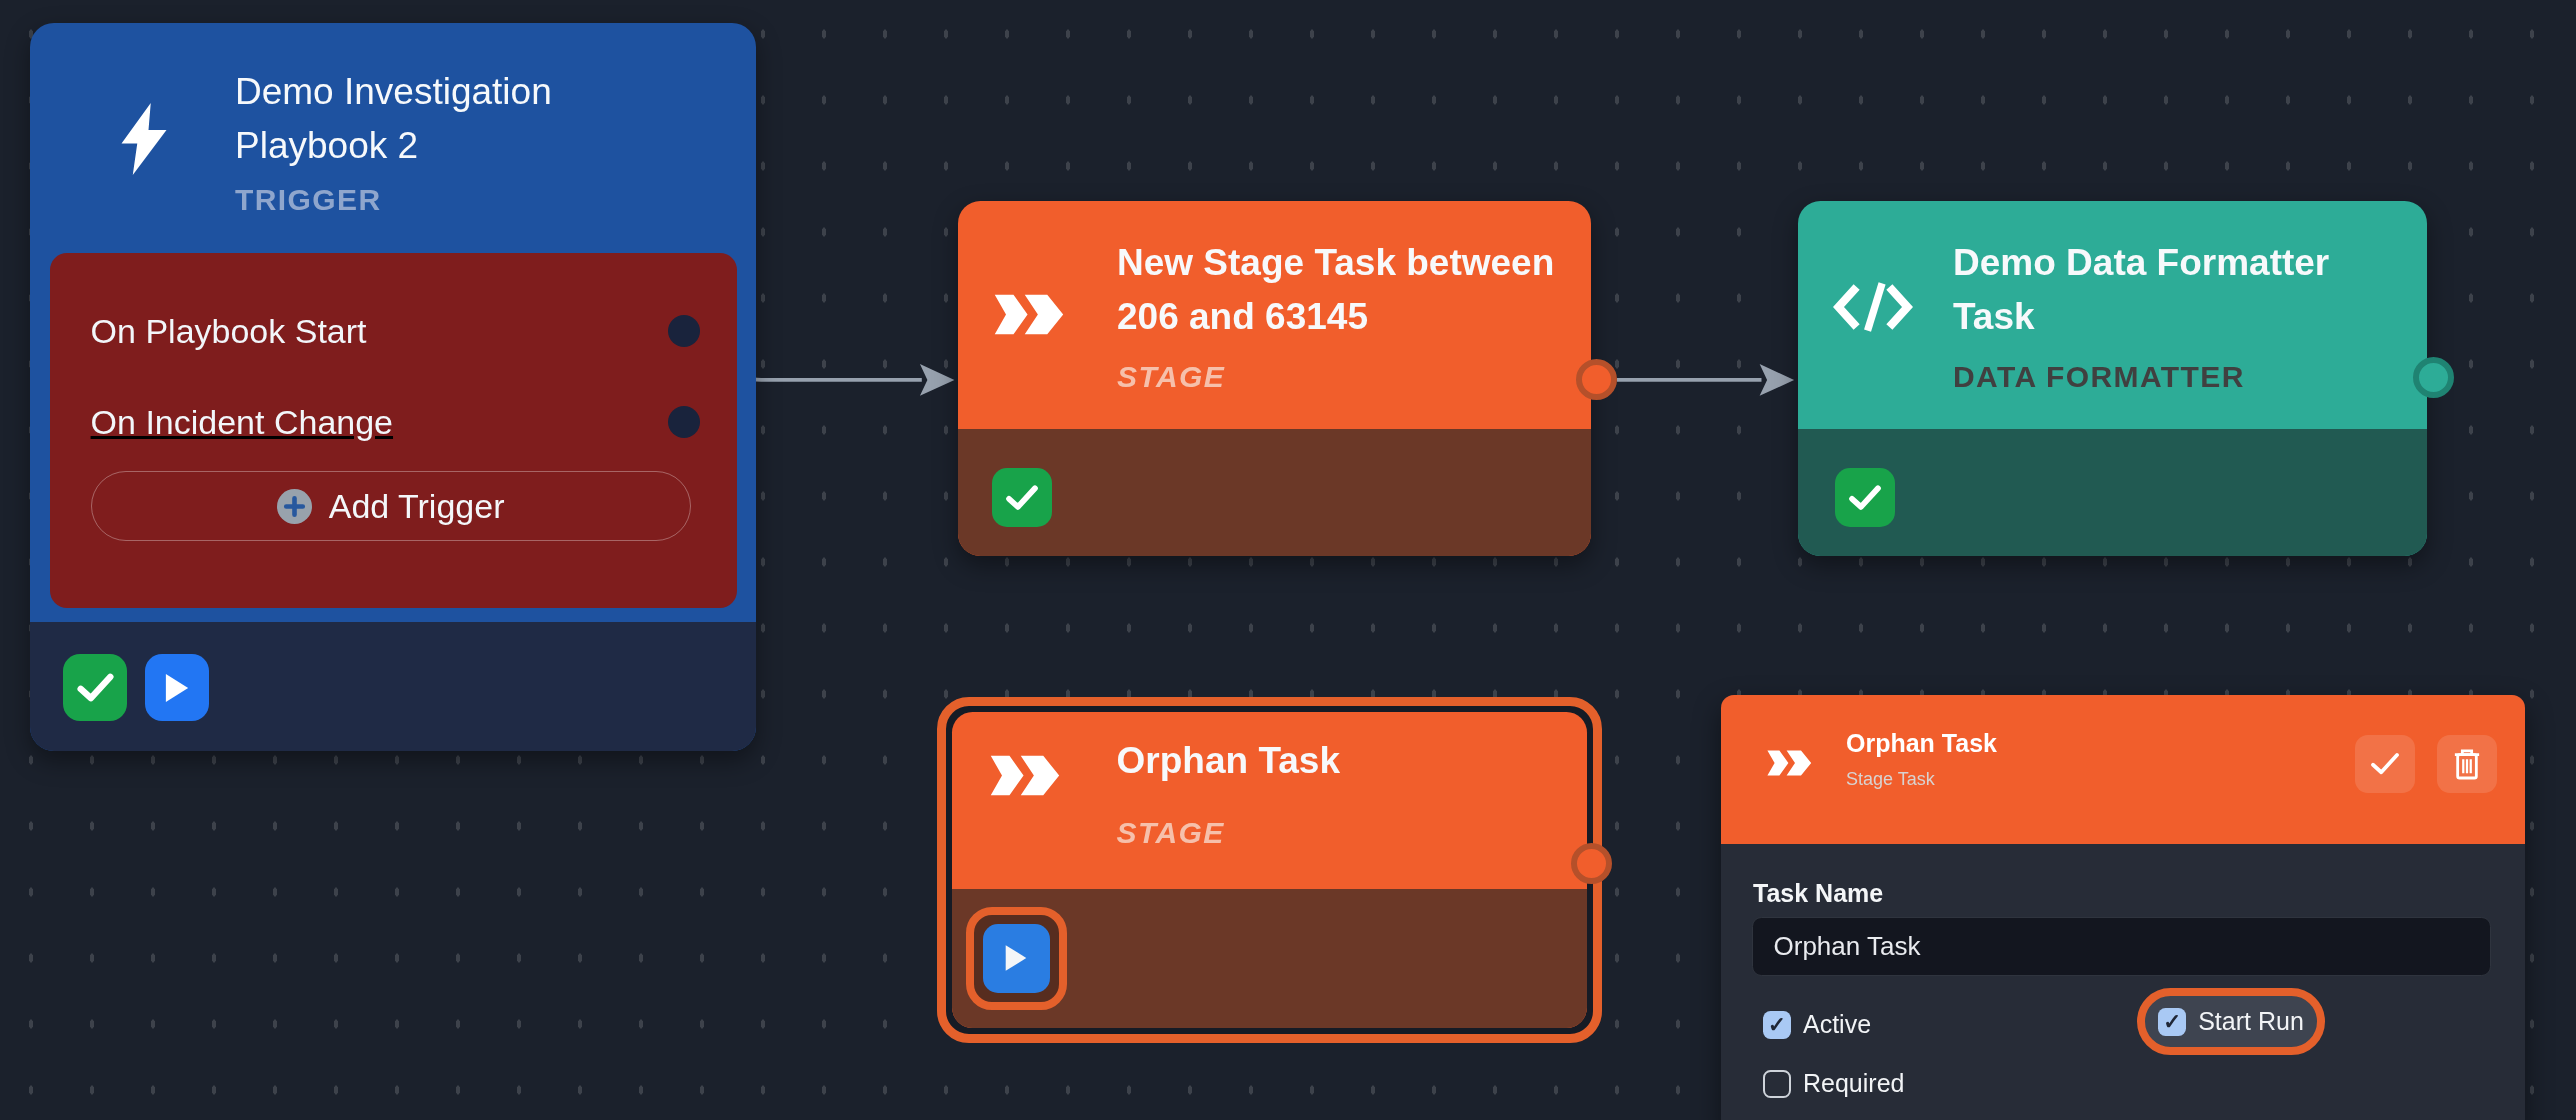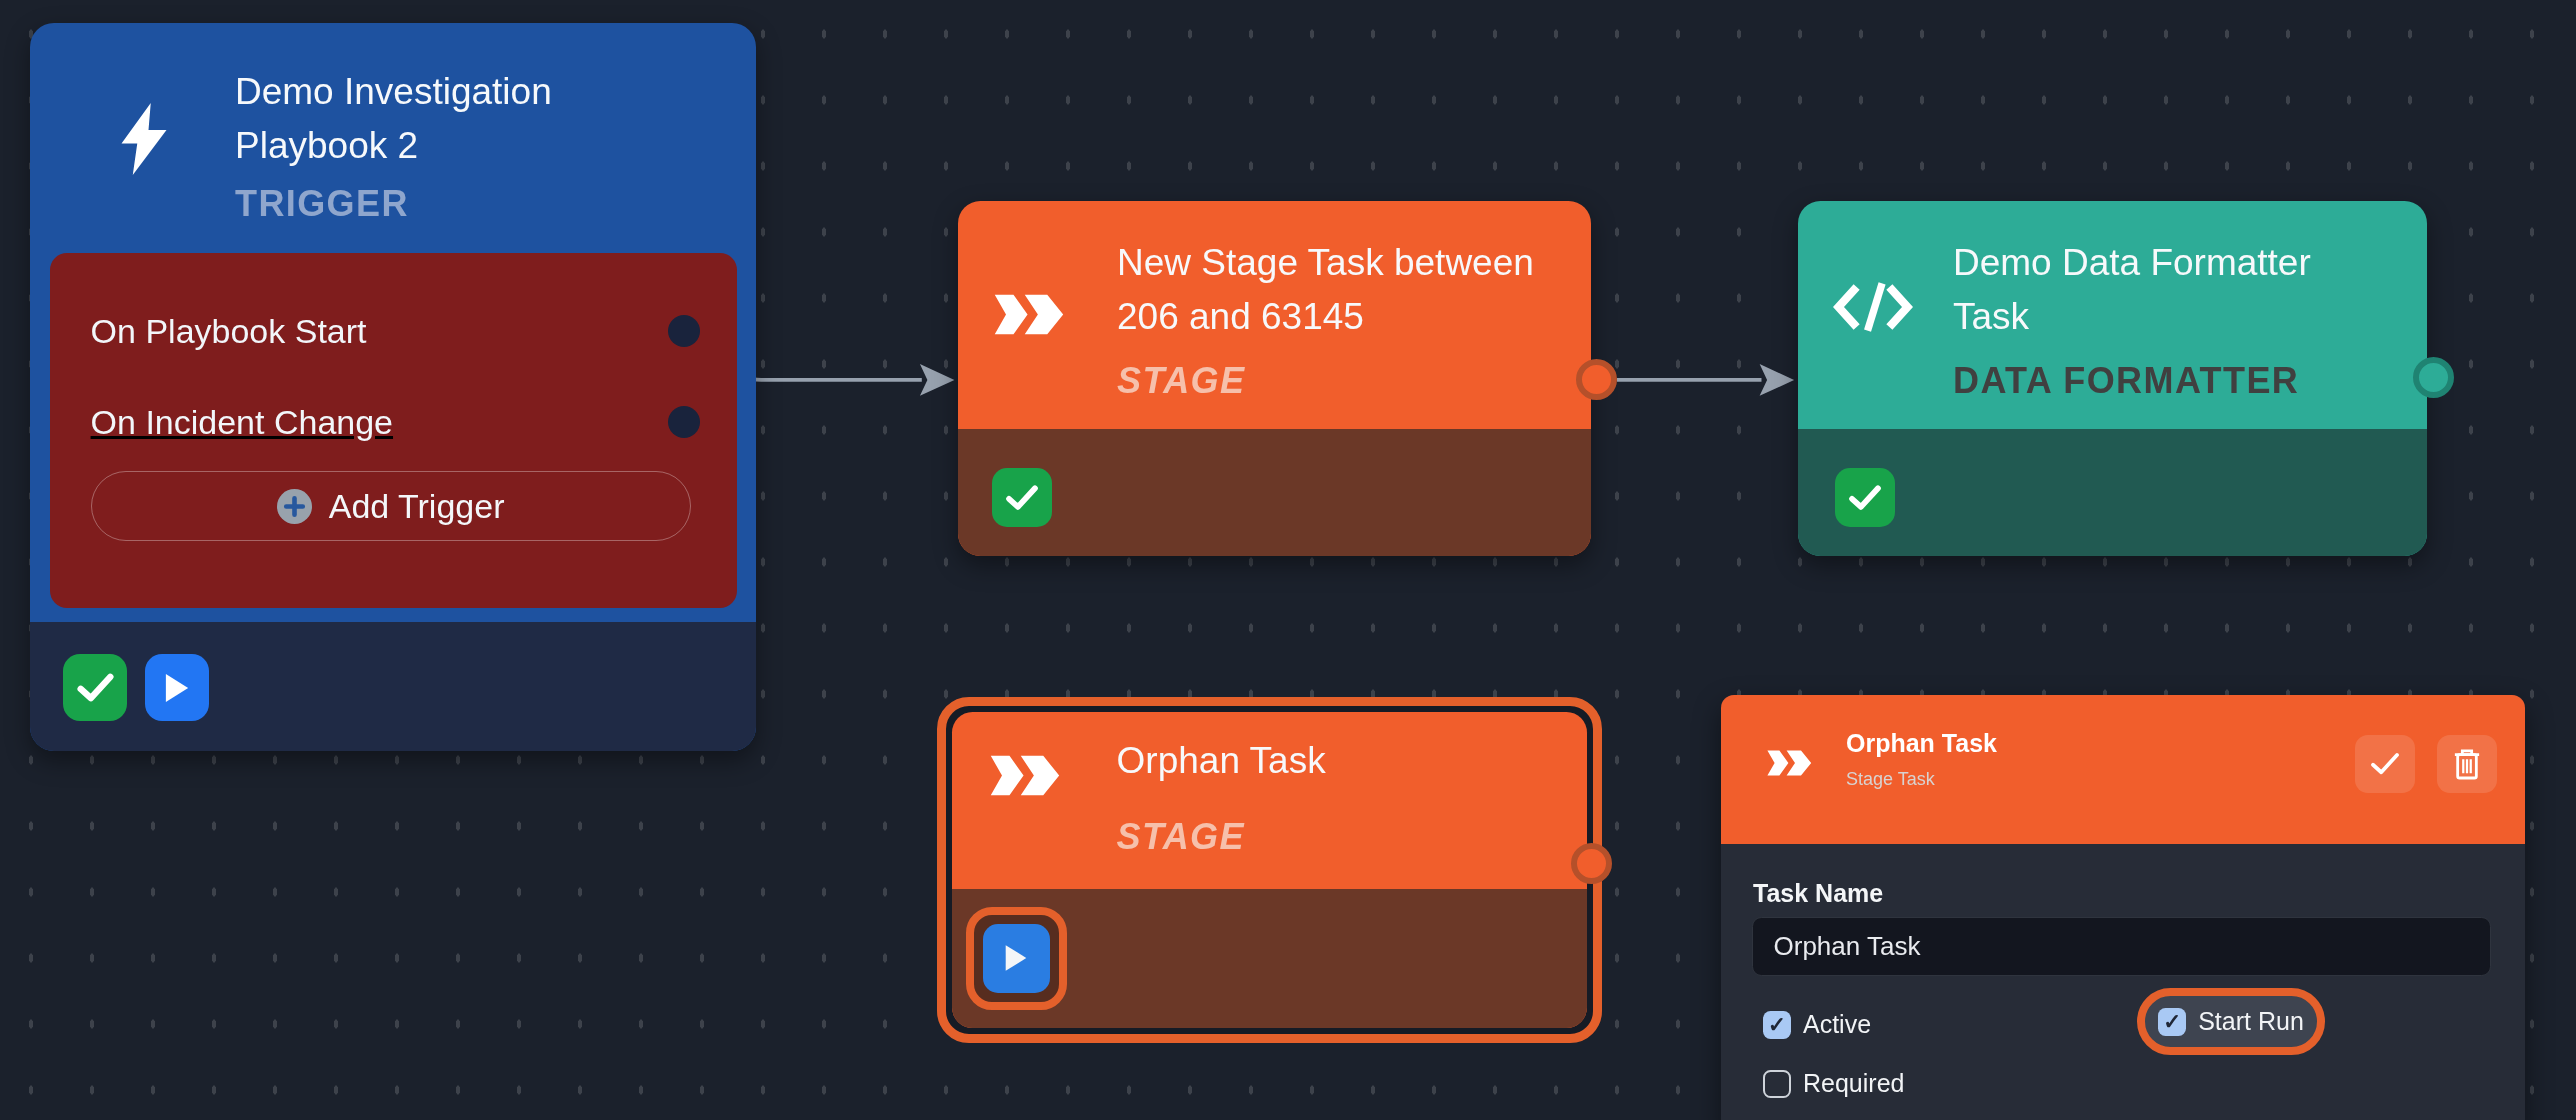--- a/index.html
+++ b/index.html
@@ -12,21 +12,21 @@
     background-image: radial-gradient(2.3px 4.7px at 31px 34px, rgba(255,255,255,0.15) 96%, transparent 100%);
     background-size:61px 66px;
   }
   .dotted {
     background-image: radial-gradient(2.3px 4.7px at 31px 34px, rgba(255,255,255,0.12) 96%, transparent 100%);
     background-size:61px 66px;
   }
 
   .node { position:absolute; border-radius:24px; overflow:hidden; box-shadow:0 9.3px 24px rgba(0,0,0,0.38);padding-left:48px; }
   .node-title { color:#f7f9fb; font-size:37px; line-height:54px; font-weight:400; }
-  .node-sub { font-weight:700; font-size:36px; letter-spacing:1.4px; }
+  .node-sub { font-weight:700; font-size:30px; letter-spacing:1.4px; }
 
   
   .trigger-node { left:30px; top:23px; width:726px; height:728px; background:#1e52a0; }
   .trigger-node .bolt { position:absolute; left:85px; top:80px; }
   .trigger-node .t-title { position:absolute; left:205px; top:42px; width:411px; }
   .trigger-node .t-sub { position:absolute; left:205px; top:160px; color:#8fa6cd; }
   .trigger-panel { position:absolute; left:19.6px; top:230px; width:687px; height:355px; border-radius:17px; background:#7f1d1d; }
   .trig-row { position:absolute; left:0; width:100%; height:60px; display:flex; align-items:center; }
   .trig-row .lbl { margin-left:41px; color:#f2f6fa; font-size:34px; }
   .trig-port { position:absolute; left:618px; width:32px; height:32px; border-radius:50%; background:#19233c; }
@@ -41,21 +41,21 @@
   .sq-btn { position:absolute; border-radius:17px; display:flex; align-items:center; justify-content:center; cursor:pointer; }
   .green { background:#18a34a; }
   .blue  { background:#2276f3; }
 
   
   .stage-node { left:958px; top:201px; width:633px; height:355px; background:#f15e2c; border-radius:22.4px; }
   .stage-footer { height:127px; background:#6b3827; }
   .teal-node  { left:1798px; top:201px; width:629px; height:355px; background:#2dac97; border-radius:22.4px; }
   .teal-footer { height:127px; background:#215a52; }
   .task-icon { position:absolute; }
-  .task-title { position:absolute; }
+  .task-title { position:absolute;font-weight:bold; }
   .sub-orange { color:#f6c0ab;font-style:italic; }
   .sub-teal { color:#404040; }
 
   
   .orphan-wrap {
     position:absolute; left:937px; top:697px; width:665px; height:346px;
     border:9.3px solid #e4602b; border-radius:32px; background:#161b25; padding:5.6px;
   }
   .orphan-node { position:relative; width:100%; height:100%; border-radius:20.5px; overflow:hidden; background:#f15e2c; }
   .orphan-footer { height:139px; background:#6b3827; }

